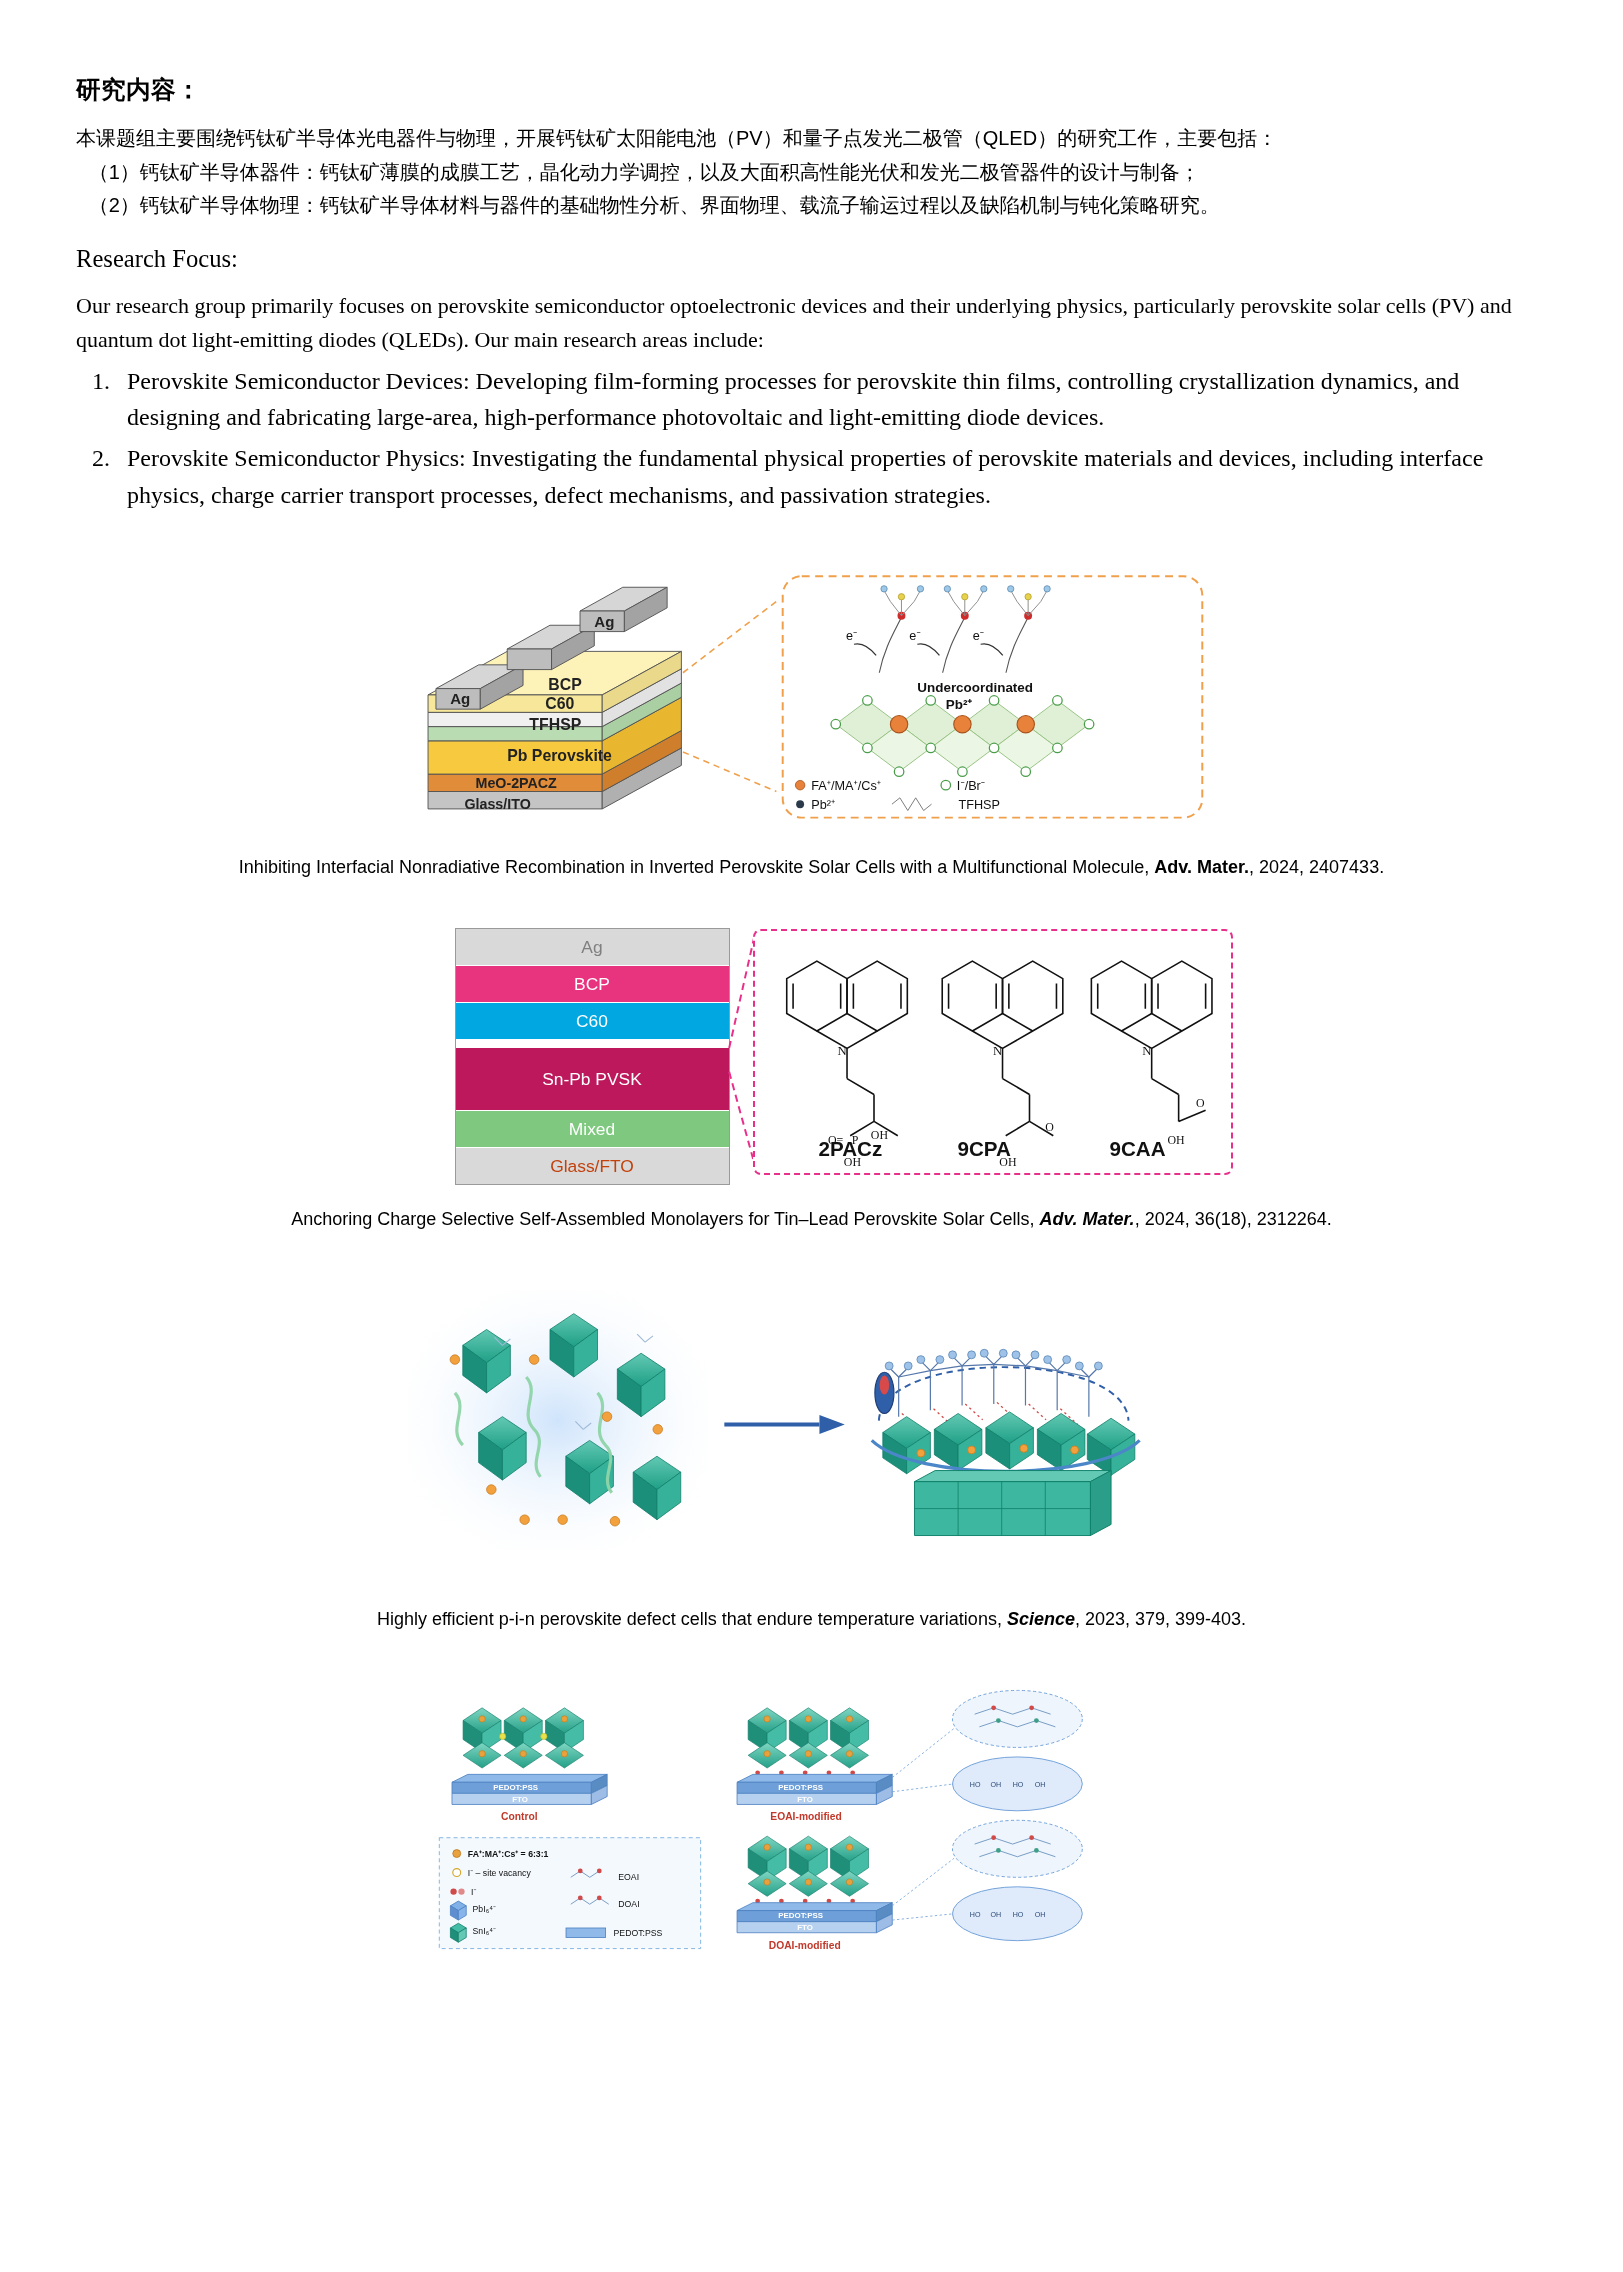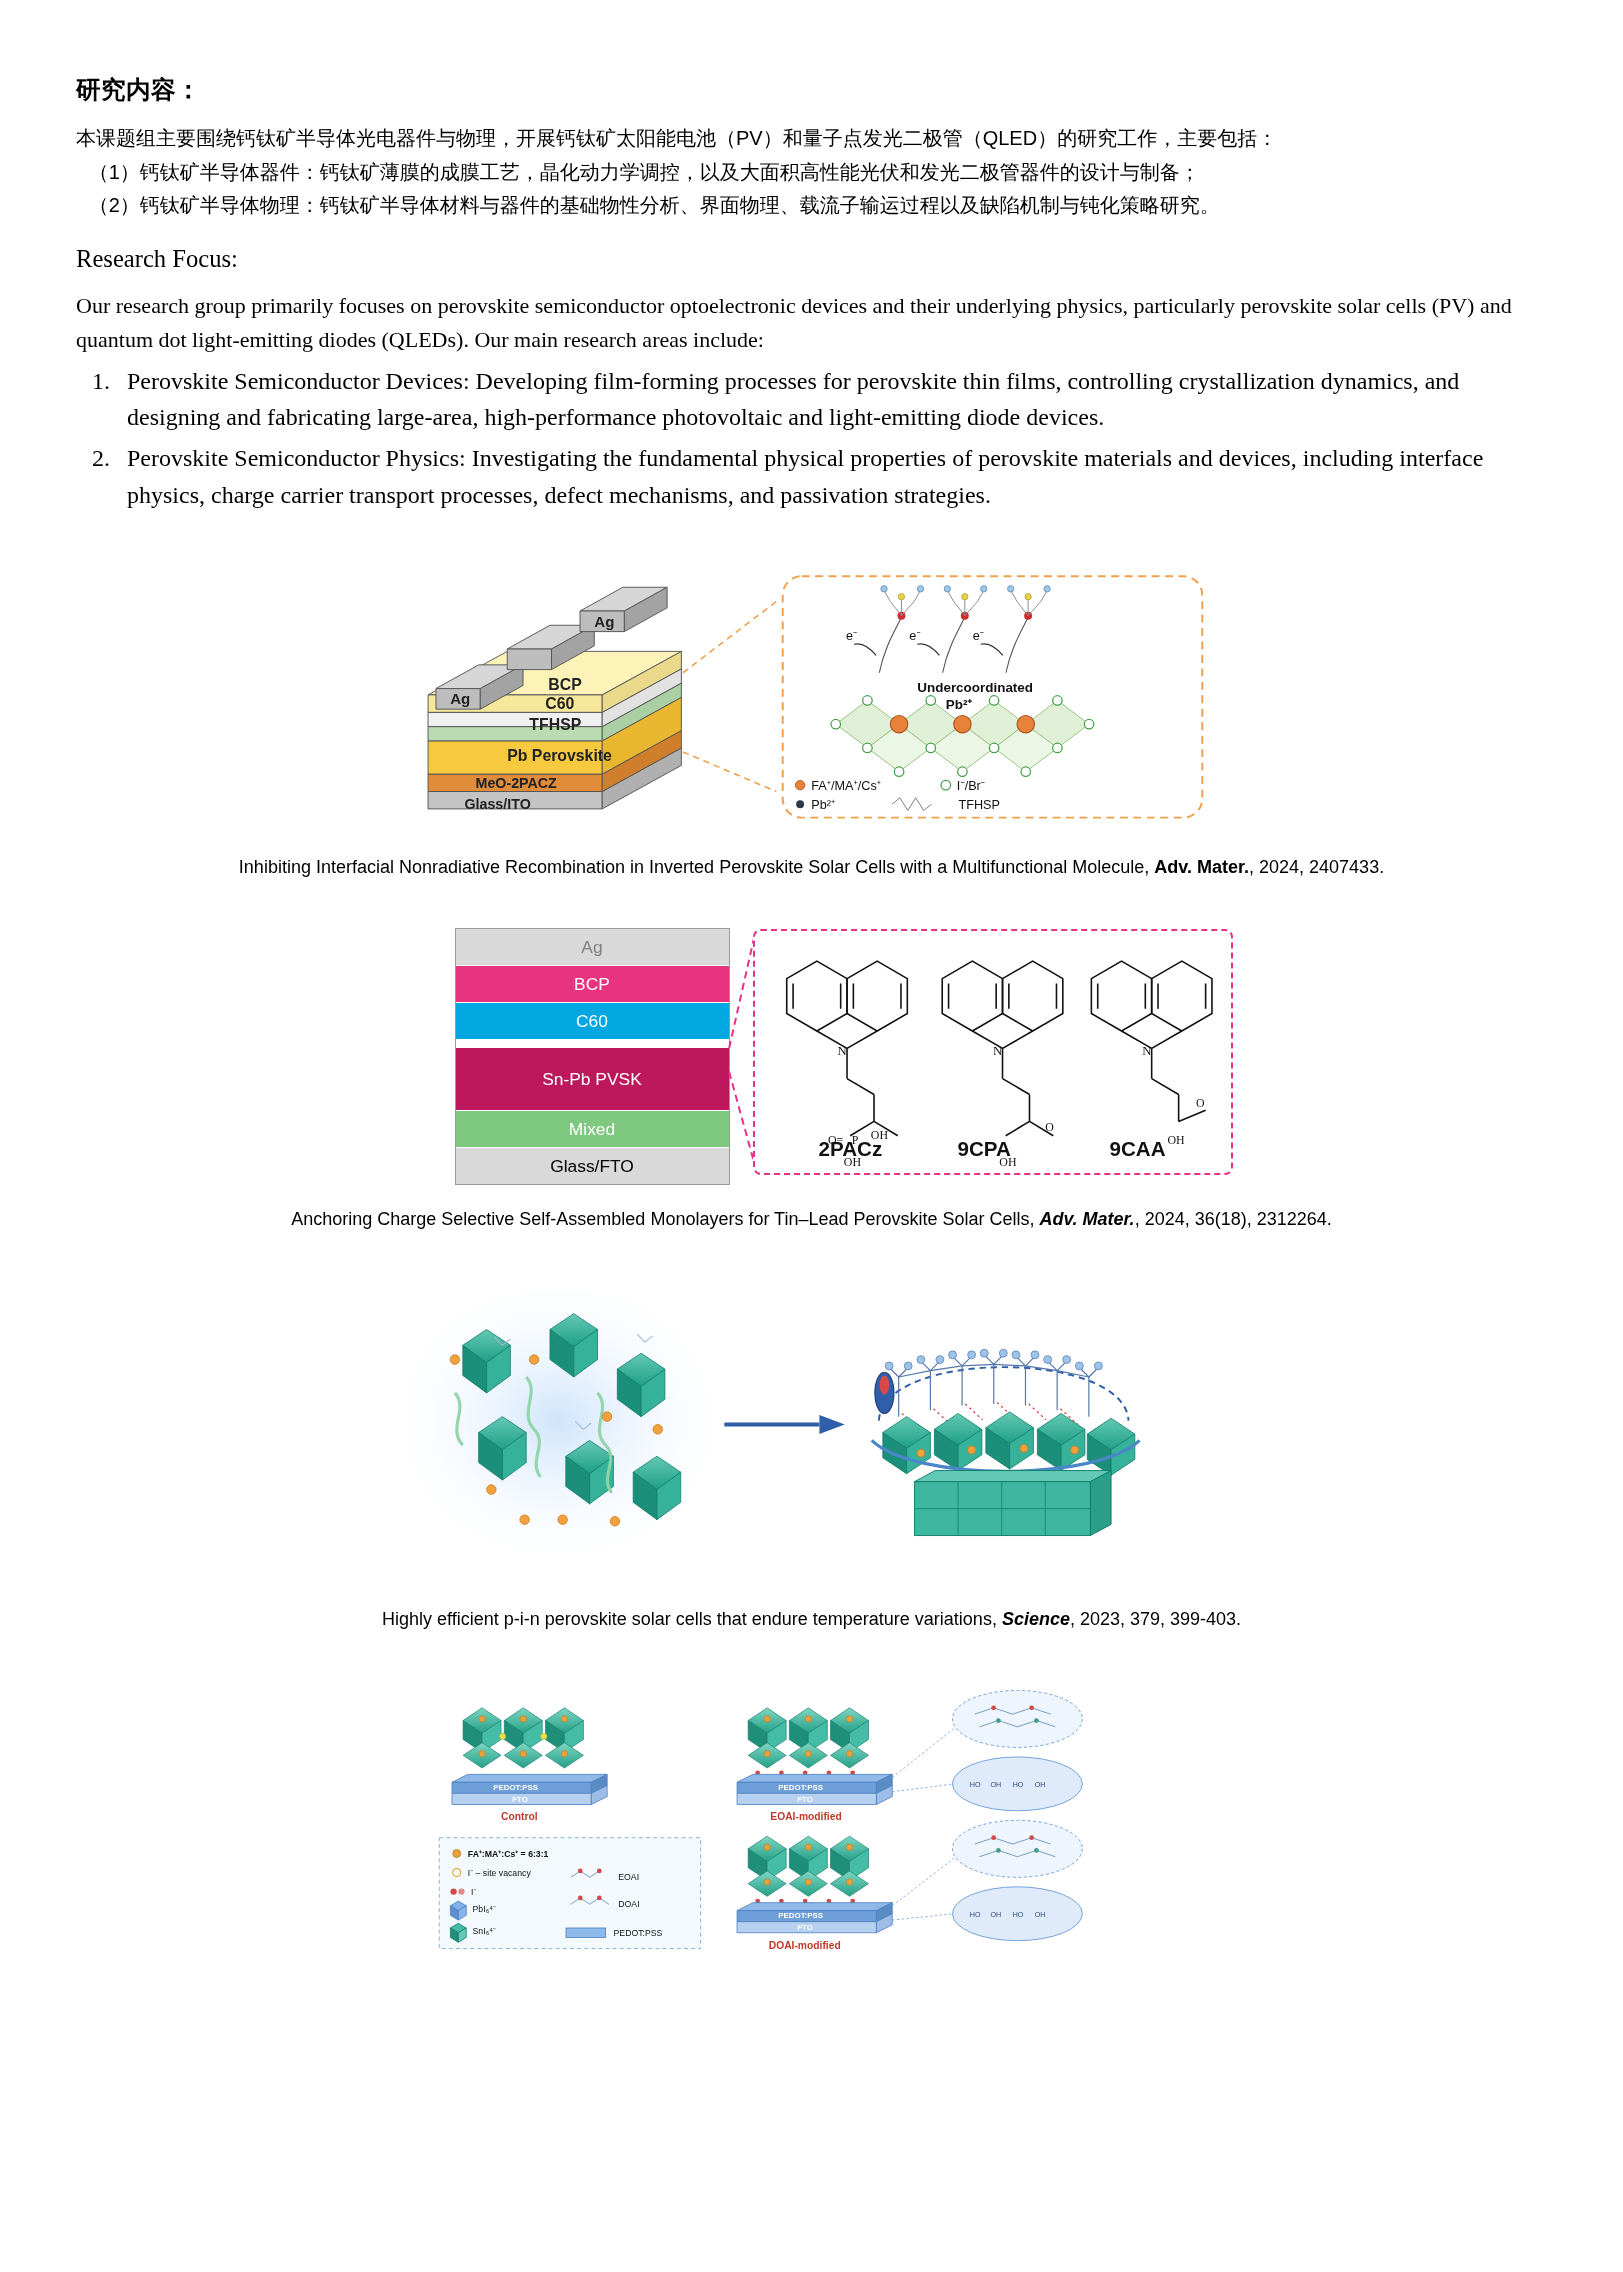--- a/index.html
+++ b/index.html
@@ -312,21 +312,21 @@
   </div>
 
   <div class="figure-block">
     <div class="fig2-wrap">
       <div class="f2-stack">
         <div class="f2-layer" style="background:#d9d9d9;color:#808080;">Ag</div>
         <div class="f2-layer" style="background:#e8337f;">BCP</div>
         <div class="f2-layer" style="background:#00a7e1;">C60</div>
         <div class="f2-layer" style="background:#be185d;height:62px;line-height:62px;margin-top:8px;">Sn-Pb PVSK</div>
         <div class="f2-layer" style="background:#7fc87f;">Mixed</div>
-        <div class="f2-layer" style="background:#d9d9d9;color:#000000;border-bottom:none;">Glass/FTO</div>
+        <div class="f2-layer" style="background:#d9d9d9;color:#c2410c;border-bottom:none;">Glass/FTO</div>
       </div>
 
       <svg class="f2-connector" style="position:absolute;left:333px;top:8px;" width="48" height="246" viewBox="0 0 60 310">
         <path d="M5,150 L38,4 M5,180 L38,300" stroke="#e8308a" stroke-width="2.5" stroke-dasharray="9 6" fill="none"></path>
       </svg>
 
       <div class="f2-box">
         <svg width="476" height="242" viewBox="0 0 600 305">
 
           <g stroke="#111" stroke-width="2" fill="none">
@@ -518,21 +518,21 @@
           </g>
 
           <g>
             <ellipse cx="602" cy="150" rx="12" ry="26" fill="#2f5fa8" stroke="#1f3f78" stroke-width="1.5"></ellipse>
             <ellipse cx="602" cy="140" rx="6" ry="12" fill="#d84a4a"></ellipse>
           </g>
         </g>
       </svg>
     </div>
     <div class="figure-caption">
-      <span>Highly efficient p-i-n perovskite solar cells that endure temperature variations, </span><i>Science</i><span>, 2023, 379, 399-403.</span>
+      <span>Highly efficient p-i-n perovskite defect cells that endure temperature variations, </span><i>Science</i><span>, 2023, 379, 399-403.</span>
     </div>
   </div>
 
   <div class="figure-block">
     <div class="fig4-wrap">
       <svg width="793" height="293" viewBox="0 0 1000 370">
         <defs>
           <linearGradient id="tg2" x1="0" y1="0" x2="0" y2="1">
             <stop offset="0%" stop-color="#7fd6c2"></stop>
             <stop offset="100%" stop-color="#25a088"></stop>

